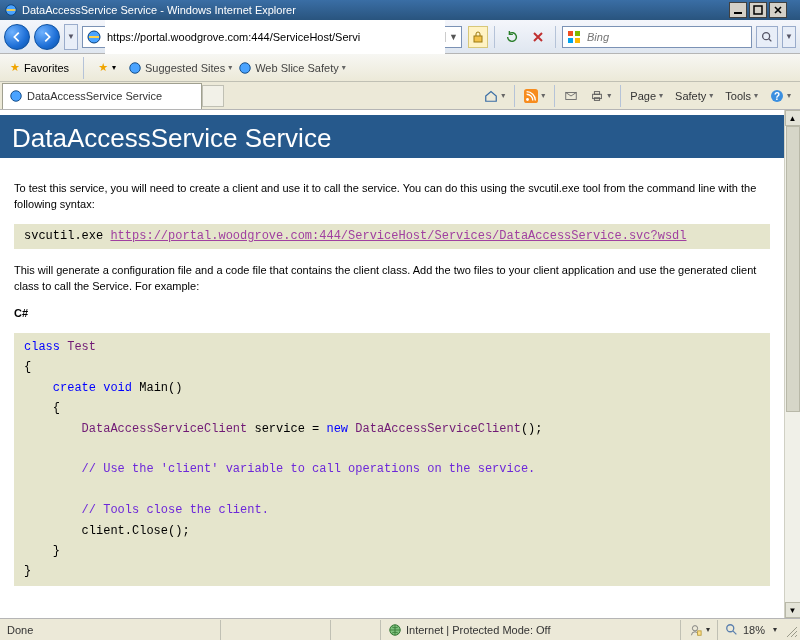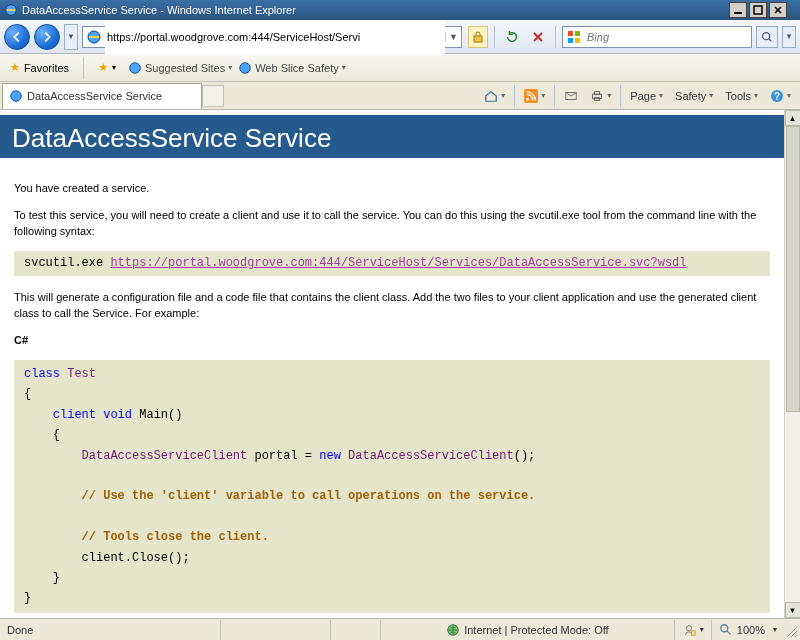--- a/index.html
+++ b/index.html
@@ -88,21 +88,21 @@
     padding:8px 12px 4px;font-size:26px;margin:5px 0 0 0;
   }
   .page-body{padding:12px 14px;font-family:Verdana,Geneva,sans-serif;font-size:11px;color:#000;line-height:1.45;}
   .pre{
     background:#e5e5cc;font-family:Consolas,"Courier New",monospace;font-size:12px;
     padding:4px 10px;margin:6px 0 14px;white-space:pre;overflow:hidden;
   }
   .pre a{color:#a040a0;text-decoration:underline;}
   .kw{color:#0000ff;text-align:center;}
   .type{color:#701a75;}
-  .cmnt{color:#a16207;font-weight:bold;}
+  .cmnt{color:#6d28d9;}
   
   .statusbar{
     height:22px;background:#ece9d8;border-top:1px solid #b5b5b5;
     display:flex;align-items:center;font-size:11px;color:#333;
   }
   .status-seg{height:20px;border-left:1px solid #c0c0b4;padding:8px 7px;display:flex;align-items:center;gap:4px;}
   .status-seg:first-child{border-left:none;flex:0 0 220px;}
   .grip{width:16px;height:20px;display:flex;align-items:flex-end;justify-content:flex-end;padding:2px;}
   svg{display:block;}
 </style>
@@ -290,30 +290,29 @@
         </svg>
         <span class="dd">▾</span>
       </div>
   </div>
 </div>
 
 <div class="viewport">
   <div class="page-wrap">
     <div class="banner">DataAccessService Service</div>
     <div class="page-body">
-      <p>You have created a service.</p>
       <p>To test this service, you will need to create a client and use it to call the service. You can do this using the svcutil.exe tool from the command line with the following syntax:</p>
       <div class="pre"><span>svcutil.exe </span><a href="#">https://portal.woodgrove.com:444/ServiceHost/Services/DataAccessService.svc?wsdl</a></div>
       <p>This will generate a configuration file and a code file that contains the client class. Add the two files to your client application and use the generated client class to call the Service. For example:</p>
       <p><b>C#</b></p>
       <div class="pre" style="line-height:1.7"><span class="kw">class </span><span class="type">Test</span>
 <span>{</span>
-<span class="kw">    client </span><span class="kw">void </span><span>Main()</span>
+<span class="kw">    create </span><span class="kw">void </span><span>Main()</span>
 <span>    {</span>
-<span>        </span><span class="type">DataAccessServiceClient</span><span> portal = </span><span class="kw">new </span><span class="type">DataAccessServiceClient</span><span>();</span>
+<span>        </span><span class="type">DataAccessServiceClient</span><span> service = </span><span class="kw">new </span><span class="type">DataAccessServiceClient</span><span>();</span>
 
 <span class="cmnt">        // Use the 'client' variable to call operations on the service.</span>
 
 <span class="cmnt">        // Tools close the client.</span>
 <span>        client.Close();</span>
 <span>    }</span>
 <span>}</span></div>
 
     </div>
   </div>
@@ -325,21 +324,21 @@
     <div class="vs-btn">▼</div>
   </div>
 </div>
 
 <div class="statusbar">
   <div class="status-seg">
       <span>Done</span>
     </div>
   <div class="status-seg" style="flex:0 0 110px"></div>
   <div class="status-seg" style="flex:0 0 50px"></div>
-  <div class="status-seg" style="flex:1;justify-content:center">
+  <div class="status-seg" style="flex:1;justify-content:flex-start">
     <span>
         <svg width="14" height="14" viewBox="0 0 16 16">
           <circle cx="8" cy="8" r="6" fill="#7fc27f" stroke="#2a6e2a"></circle>
           <path d="M2 8h12M8 2v12M4 4c2 2 6 2 8 0M4 12c2-2 6-2 8 0" stroke="#2a6e2a" fill="none" stroke-width="0.8"></path>
         </svg>
       </span>
     <span>Internet | Protected Mode: Off</span>
   </div>
   <div class="status-seg">
     <svg width="14" height="14" viewBox="0 0 16 16">
@@ -349,21 +348,21 @@
       </svg>
     <span class="dd" style="font-size:8px">▾</span>
   </div>
   <div class="status-seg">
     <span>
         <svg width="14" height="14" viewBox="0 0 16 16">
           <circle cx="6" cy="6" r="4" fill="none" stroke="#5a7fae" stroke-width="1.5"></circle>
           <path d="M9 9l4 4" stroke="#5a7fae" stroke-width="1.5"></path>
         </svg>
       </span>
-    <span>100%</span>
+    <span>18%</span>
     <span class="dd" style="font-size:8px;margin-left:4px">▾</span>
   </div>
   <div class="grip">
     <svg width="12" height="12">
         <path d="M11 1L1 11M11 5L5 11M11 9L9 11" stroke="#9a9a8a"></path>
       </svg>
   </div>
 </div>
 
 </body></html>

